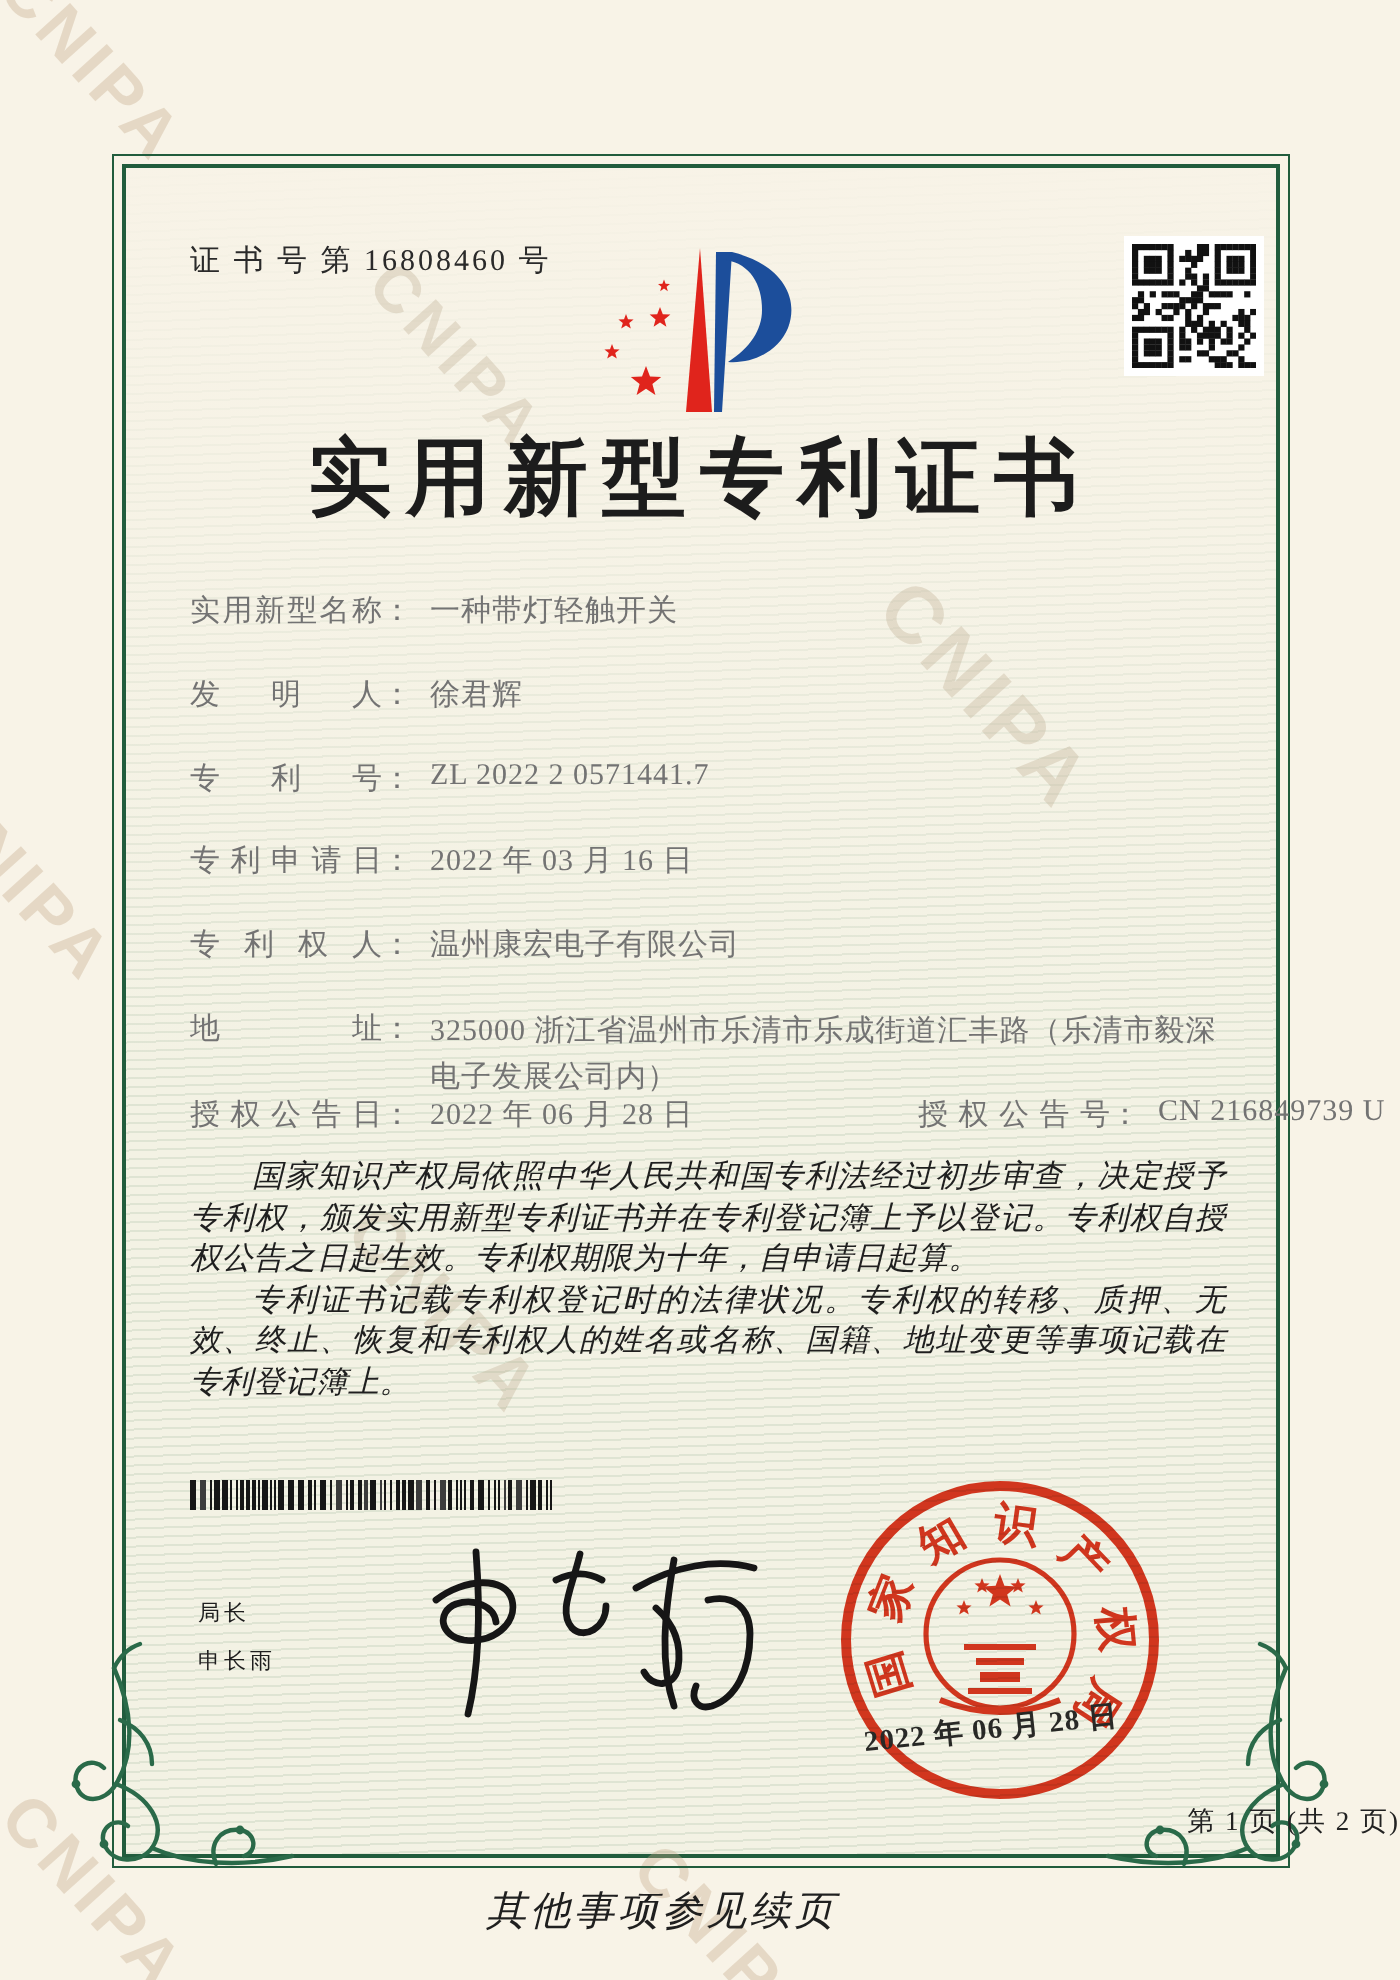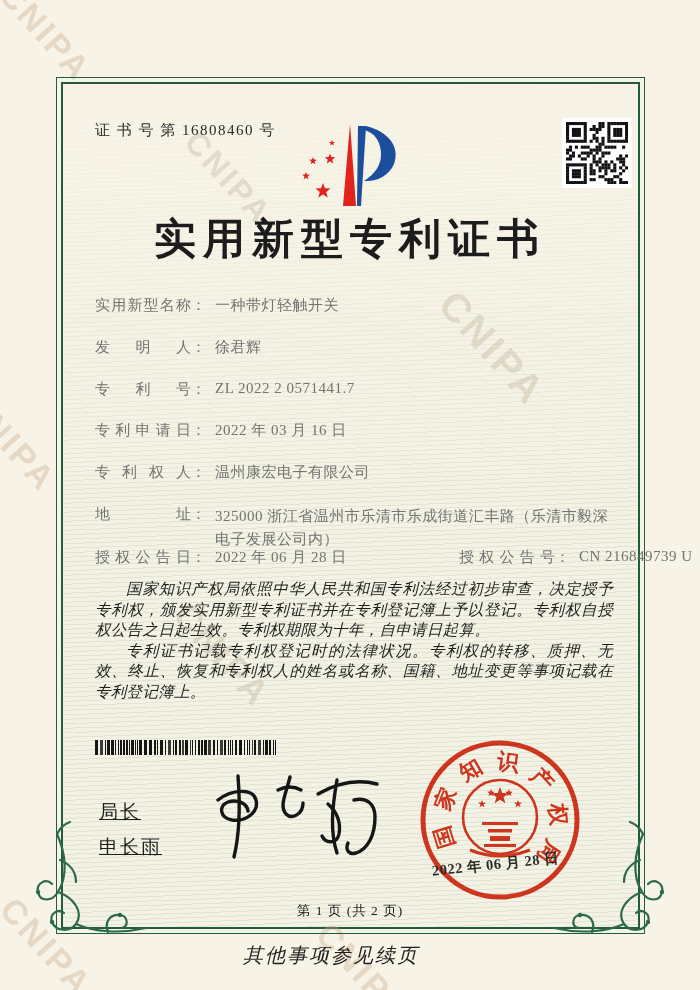--- a/index.html
+++ b/index.html
@@ -41,29 +41,29 @@
   .frow.grant{width:560px;}
 
   
   .paras{position:absolute;left:95px;top:579px;width:518px;z-index:4;}
   .paras p{margin:0;font-size:15.5px;line-height:20.6px;text-indent:2em;text-align:justify;
       font-style:italic;color:#1f1f1f;letter-spacing:.3px;}
 
   .barcode{position:absolute;left:93px;top:740px;z-index:4;}
 
   
-  .signer{position:absolute;left:99px;top:799px;z-index:4;font-size:19px;color:#1e1e1e;text-decoration:underline;}
+  .signer{position:absolute;left:99px;top:799px;z-index:4;font-size:11px;color:#1e1e1e;}
   .signer div{margin-bottom:9px;letter-spacing:2px;}
   .sig{position:absolute;left:190px;top:760px;z-index:4;}
 
   
   .seal{position:absolute;left:418px;top:738px;z-index:5;opacity:.93;mix-blend-mode:multiply;}
   .seal text{font-family:"Liberation Serif","DejaVu Serif",serif;}
 
-  .page-num{position:absolute;left:0;top:902px;width:700px;z-index:4;text-align:center;
+  .page-num{position:absolute;left:0;top:902px;width:700px;z-index:4;text-align:right;
       font-size:13.5px;letter-spacing:1px;color:#222;}
   .cont-note{position:absolute;left:0;top:942px;width:568px;z-index:4;text-align:center;
       font-size:20px;font-style:italic;letter-spacing:2px;color:#1f1f1f;padding-left:47px;}
 </style>
 </head>
 <body>
 
 <div class="page">
 
   <span class="wm" style="left:45px;top:32px;font-size:34px;">CNIPA</span>

